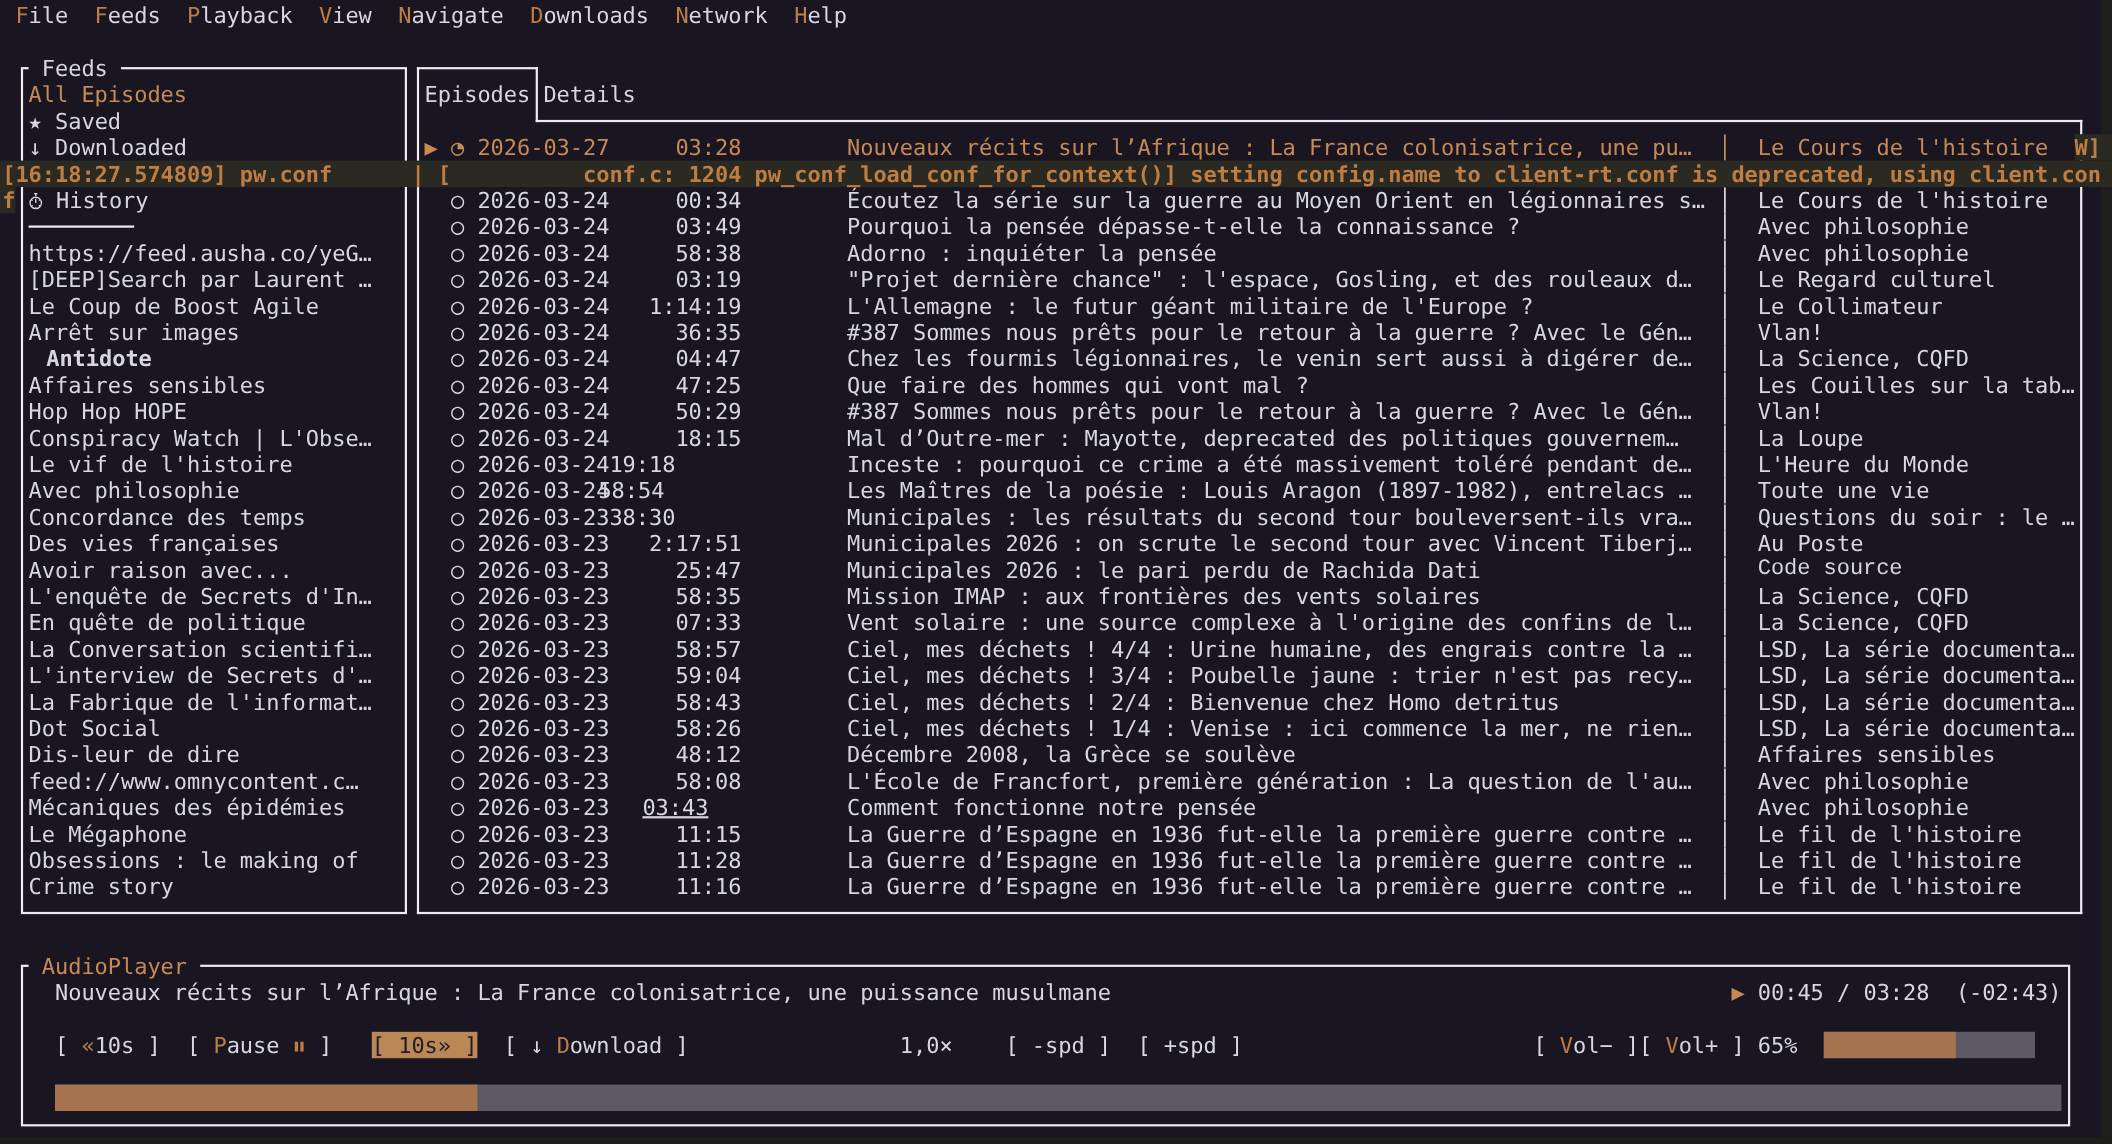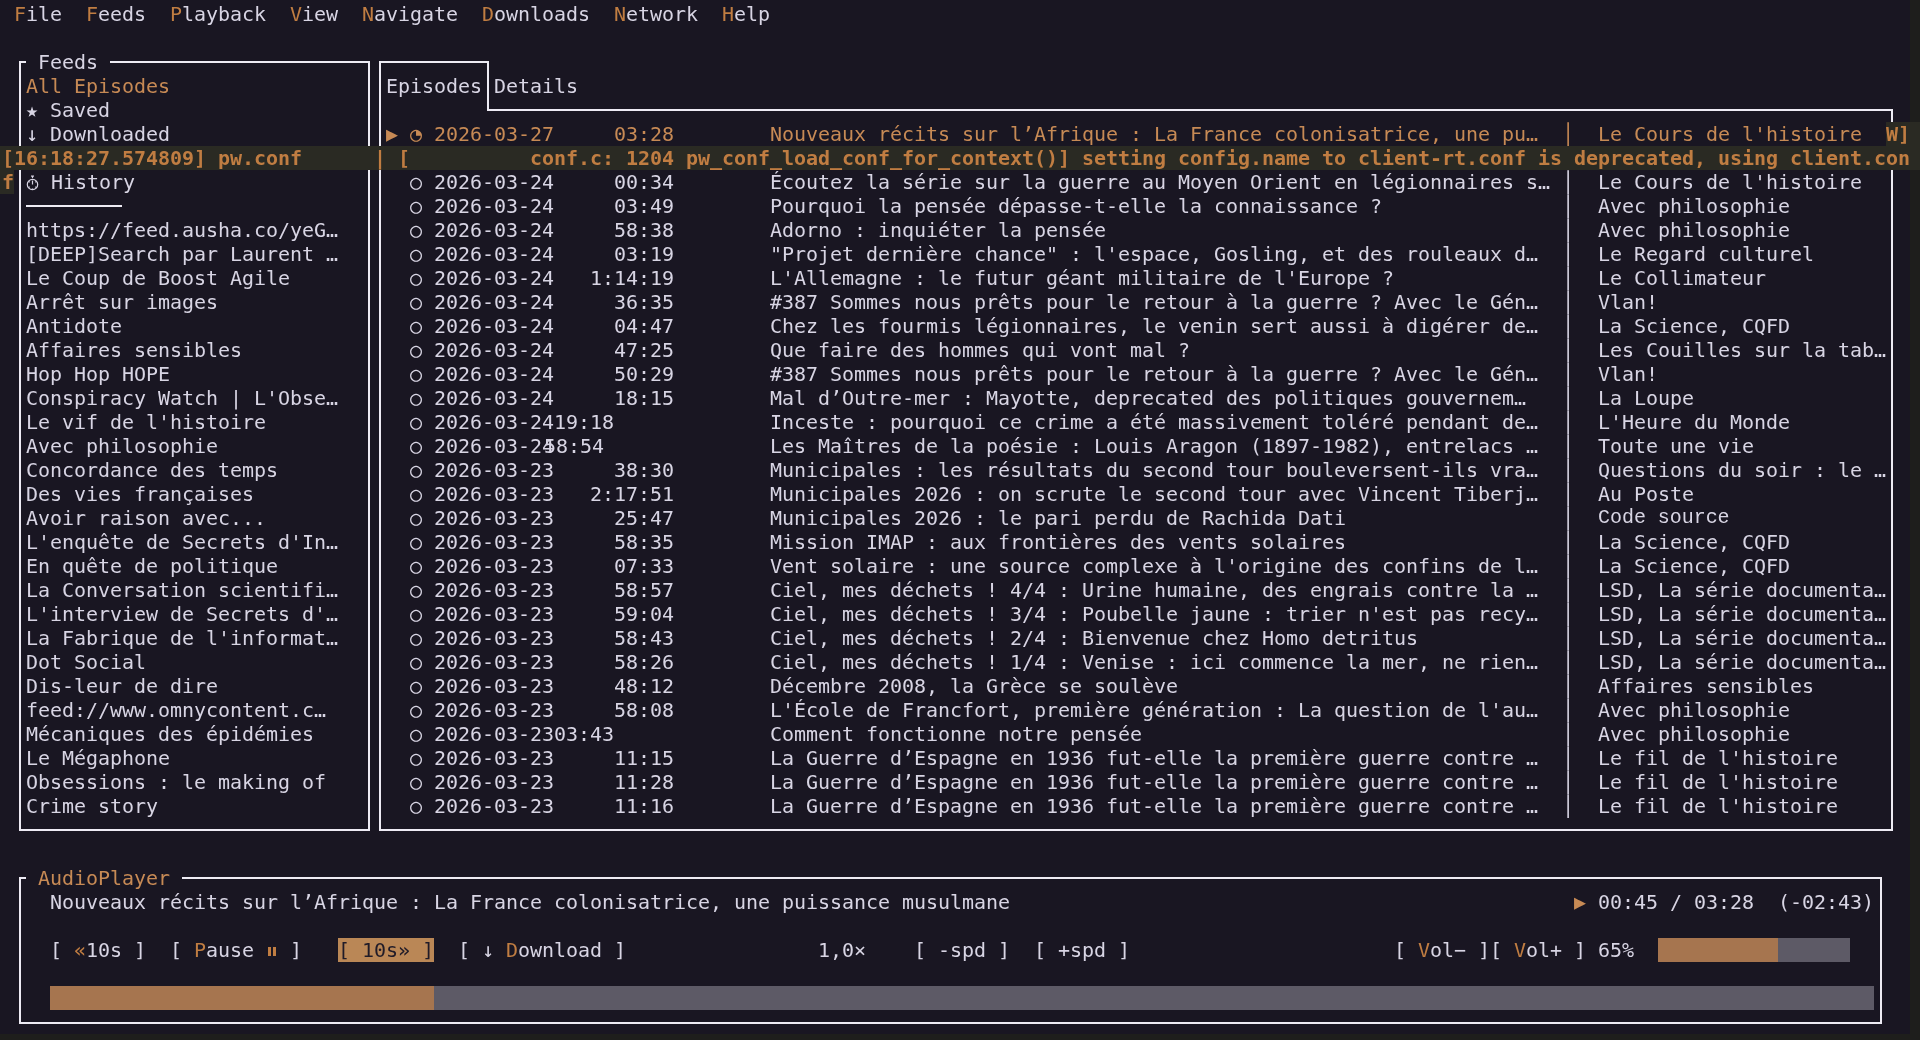--- a/index.html
+++ b/index.html
@@ -75,21 +75,21 @@
           <path d="M2.6 6.6l1.1.7M10.4 6.6l-1.1.7M2.6 12.4l1.1-.7M10.4 12.4l-1.1-.7M6.5 14.7v-1.3"></path>
         </g>
       </svg> <span>History</span></span>
   </div>
 <div class="border-seg" style="left:26px;top:205px;width:96px;height:2px;"></div>
 <div id="feeds-list">
     <span class="abs w" style="left: 26px; top: 218px;">https://feed.ausha.co/yeG…</span>
     <span class="abs w" style="left: 26px; top: 242px;">[DEEP]Search par Laurent …</span>
     <span class="abs w" style="left: 26px; top: 266px;">Le Coup de Boost Agile</span>
     <span class="abs w" style="left: 26px; top: 290px;">Arrêt sur images</span>
-    <span class="abs w" style="left: 26px; top: 314px;">Antidote</span>
+    <span class="abs w" style="left: 42px; top: 314px; font-weight: bold;">Antidote</span>
     <span class="abs w" style="left: 26px; top: 338px;">Affaires sensibles</span>
     <span class="abs w" style="left: 26px; top: 362px;">Hop Hop HOPE</span>
     <span class="abs w" style="left: 26px; top: 386px;">Conspiracy Watch | L'Obse…</span>
     <span class="abs w" style="left: 26px; top: 410px;">Le vif de l'histoire</span>
     <span class="abs w" style="left: 26px; top: 434px;">Avec philosophie</span>
     <span class="abs w" style="left: 26px; top: 458px;">Concordance des temps</span>
     <span class="abs w" style="left: 26px; top: 482px;">Des vies françaises</span>
     <span class="abs w" style="left: 26px; top: 506px;">Avoir raison avec...</span>
     <span class="abs w" style="left: 26px; top: 530px;">L'enquête de Secrets d'In…</span>
     <span class="abs w" style="left: 26px; top: 554px;">En quête de politique</span>
@@ -217,21 +217,21 @@
       <span class="abs w" style="left: 410px; top: 434px;">○</span>
       <span class="abs w" style="left: 434px; top: 434px;">2026-03-24</span>
       <span class="abs w" style="left: 544px; top: 434px; width: 120px; text-align: left;">58:54</span>
       <span class="abs w" style="left: 770px; top: 434px;">Les Maîtres de la poésie : Louis Aragon (1897-1982), entrelacs …</span>
       <span class="abs w" style="left: 1562px; top: 434px;">│</span>
       <span class="abs w" style="left: 1598px; top: 434px;">Toute une vie</span>
     </div>
     <div>
       <span class="abs w" style="left: 410px; top: 458px;">○</span>
       <span class="abs w" style="left: 434px; top: 458px;">2026-03-23</span>
-      <span class="abs w" style="left: 554px; top: 458px; width: 120px; text-align: right;">38:30</span>
+      <span class="abs w" style="left: 554px; top: 458px; width: 120px; ">38:30</span>
       <span class="abs w" style="left: 770px; top: 458px;">Municipales : les résultats du second tour bouleversent-ils vra…</span>
       <span class="abs w" style="left: 1562px; top: 458px;">│</span>
       <span class="abs w" style="left: 1598px; top: 458px;">Questions du soir : le …</span>
     </div>
     <div>
       <span class="abs w" style="left: 410px; top: 482px;">○</span>
       <span class="abs w" style="left: 434px; top: 482px;">2026-03-23</span>
       <span class="abs w" style="left: 554px; top: 482px; width: 120px; text-align: right;">2:17:51</span>
       <span class="abs w" style="left: 770px; top: 482px;">Municipales 2026 : on scrute le second tour avec Vincent Tiberj…</span>
       <span class="abs w" style="left: 1562px; top: 482px;">│</span>
@@ -305,21 +305,21 @@
       <span class="abs w" style="left: 410px; top: 698px;">○</span>
       <span class="abs w" style="left: 434px; top: 698px;">2026-03-23</span>
       <span class="abs w" style="left: 554px; top: 698px; width: 120px; text-align: right;">58:08</span>
       <span class="abs w" style="left: 770px; top: 698px;">L'École de Francfort, première génération : La question de l'au…</span>
       <span class="abs w" style="left: 1562px; top: 698px;">│</span>
       <span class="abs w" style="left: 1598px; top: 698px;">Avec philosophie</span>
     </div>
     <div>
       <span class="abs w" style="left: 410px; top: 722px;">○</span>
       <span class="abs w" style="left: 434px; top: 722px;">2026-03-23</span>
-      <span class="abs w" style="left: 554px; top: 722px; width: 120px; text-align: left;">03:43</span>
+      <span class="abs w" style="left: 554px; top: 722px; width: 120px; text-align: center; text-decoration: underline;">03:43</span>
       <span class="abs w" style="left: 770px; top: 722px;">Comment fonctionne notre pensée</span>
       <span class="abs w" style="left: 1562px; top: 722px;">│</span>
       <span class="abs w" style="left: 1598px; top: 722px;">Avec philosophie</span>
     </div>
     <div>
       <span class="abs w" style="left: 410px; top: 746px;">○</span>
       <span class="abs w" style="left: 434px; top: 746px;">2026-03-23</span>
       <span class="abs w" style="left: 554px; top: 746px; width: 120px; text-align: right;">11:15</span>
       <span class="abs w" style="left: 770px; top: 746px;">La Guerre d’Espagne en 1936 fut-elle la première guerre contre …</span>
       <span class="abs w" style="left: 1562px; top: 746px;">│</span>

